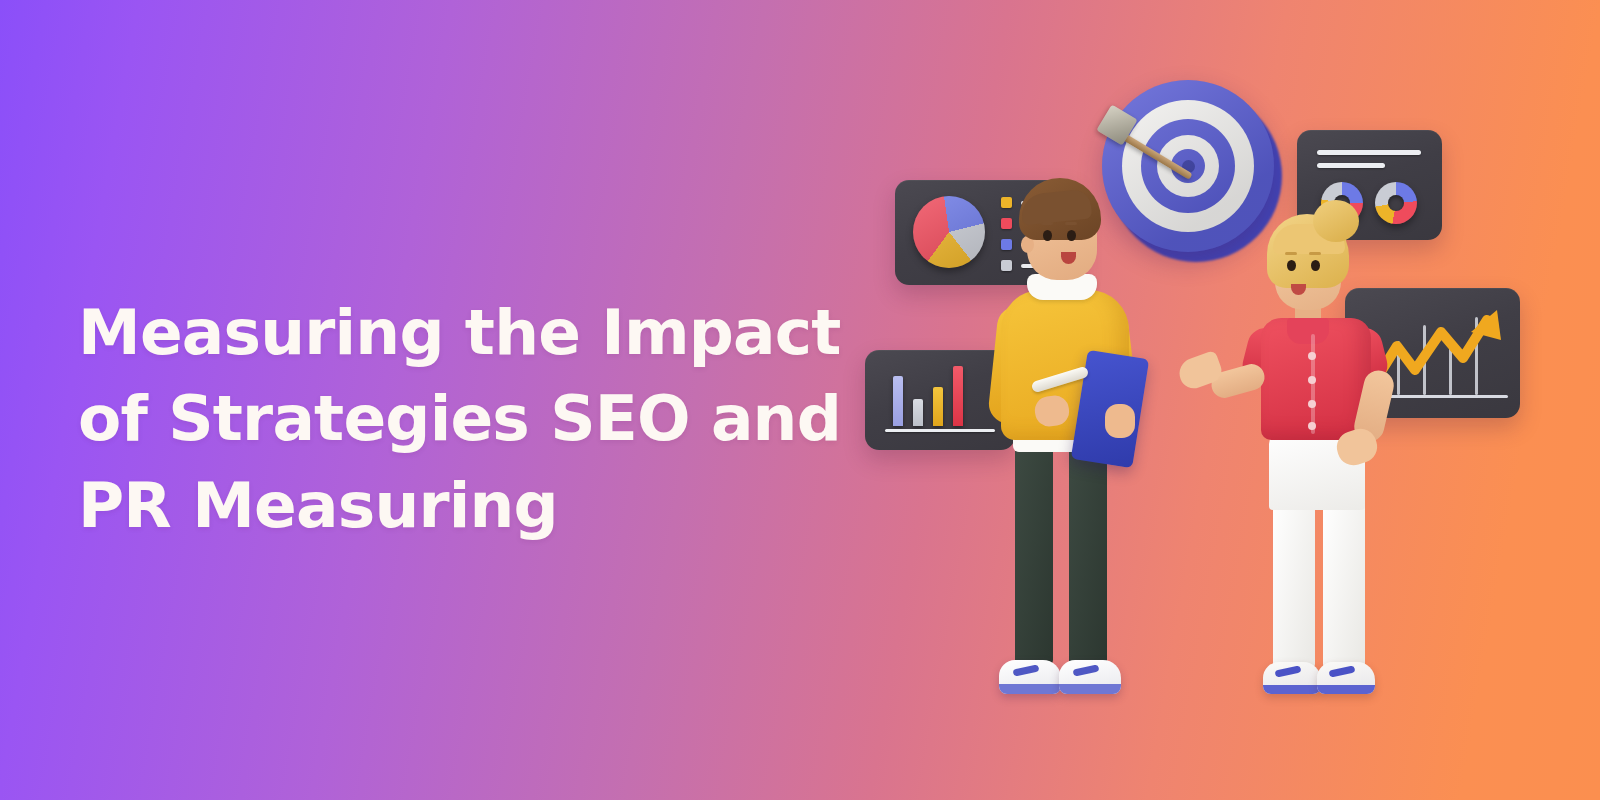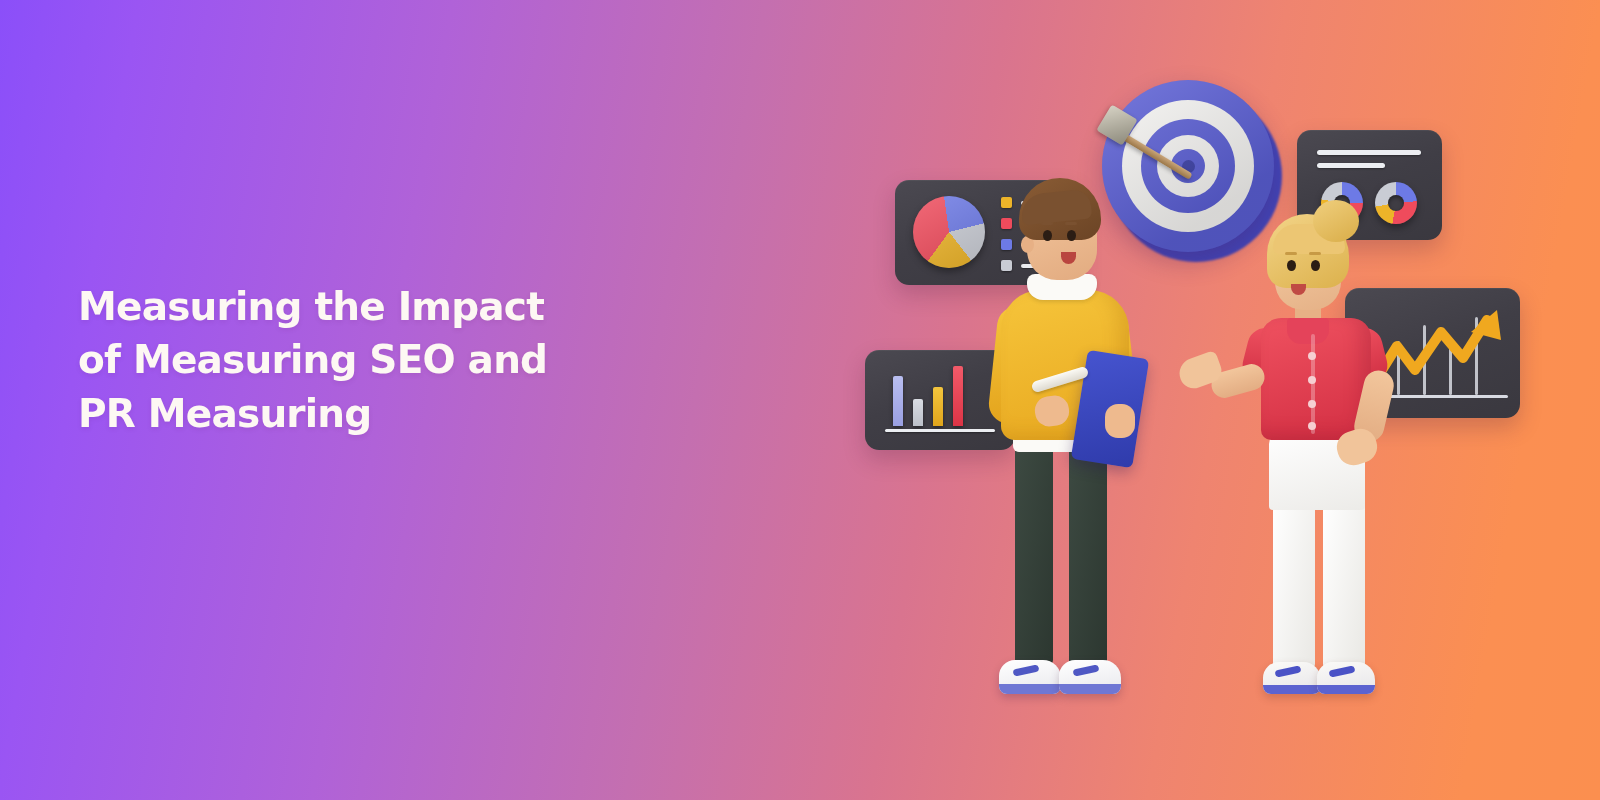--- a/index.html
+++ b/index.html
@@ -16,24 +16,24 @@
         #ef8470 74%,
         #fb8f52 92%,
         #fb8f4f 100%);
     position:relative;
   }
 
   
   .hero-title {
     position:absolute;
     left:78px;
-    top:280px;
+    top:290px;
     width:790px;
     color:#fdf8f3;
-    font-size:39px;
+    font-size:63px;
     line-height:1.37;
     font-weight:900;
     letter-spacing:-0.8px;
     font-family:"DejaVu Sans","Liberation Sans",sans-serif;
     text-shadow:0 2px 5px rgba(90,20,90,.10);
   }
   .hero-title .ln { display:block; white-space:nowrap; }
 
   
   .illustration { position:absolute; left:855px; top:60px; width:700px; height:680px; }
@@ -218,21 +218,21 @@
   #woman .sole { position:absolute; bottom:0; left:0; width:58px; height:9px;
       background:#5c63d0; border-radius:0 0 8px 8px; }
   #woman .lace { position:absolute; left:12px; top:6px; width:26px; height:7px;
       background:#4a52c6; border-radius:4px; transform:rotate(-12deg); }
 </style>
 </head>
 <body>
 
 <h1 class="hero-title">
   <span class="ln">Measuring the Impact</span>
-  <span class="ln">of Measuring SEO and</span>
+  <span class="ln">of Strategies SEO and</span>
   <span class="ln">PR Measuring</span>
 </h1>
 
 <div class="illustration">
 
   <div class="card" id="card-pie">
     <div class="pie"></div>
     <div class="legend">
       <div class="legend-row">
         <span class="legend-sw" style="background:#edb429"></span>

